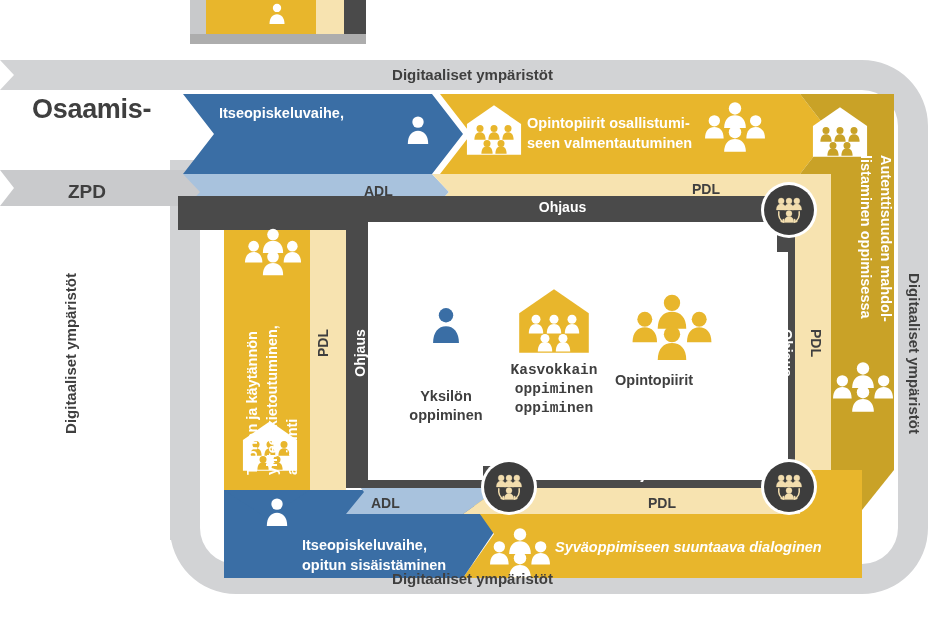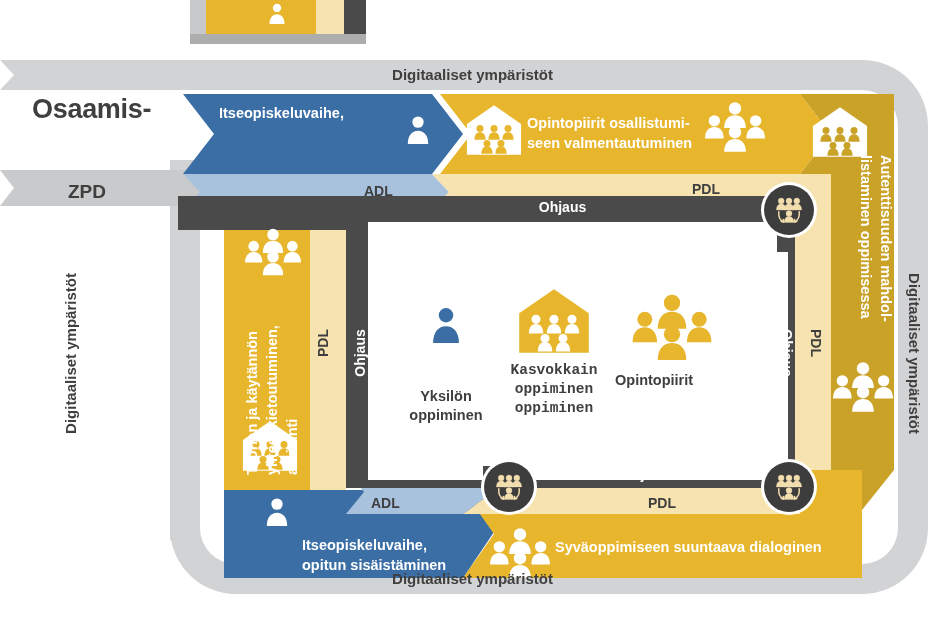--- a/index.html
+++ b/index.html
@@ -271,21 +271,21 @@
   <div>Teorian ja käytännön</div>
   <div>yhteenkietoutuminen,</div>
   <div>arviointi</div>
 </div>
 
 <div class="lbl wht" style="left:302px;top:535px;width:180px;font-size:14.5px;line-height:20px;">
   <div>Itseopiskeluvaihe,</div>
   <div>opitun sisäistäminen</div>
 </div>
 
-<div class="lbl wht" style="left:555px;top:537px;width:330px;font-size:14.5px;line-height:20px;">
+<div class="lbl wht" style="left:555px;top:537px;width:330px;font-size:14.5px;line-height:20px;font-style:italic;">
   <div>Syväoppimiseen suuntaava dialoginen</div>
 </div>
 
 <div class="lbl dk" style="left:396px;top:355px;width:100px;text-align:center;font-size:14.5px;line-height:19px;margin-top:32px;">
   <div>Yksilön</div>
   <div>oppiminen</div>
 </div>
 <div class="lbl dk" style="left:494px;top:361px;width:120px;text-align:center;font-size:14.5px;line-height:19px;font-family:Liberation Mono, monospace;">
   <div>Kasvokkain</div>
   <div>oppiminen</div>

